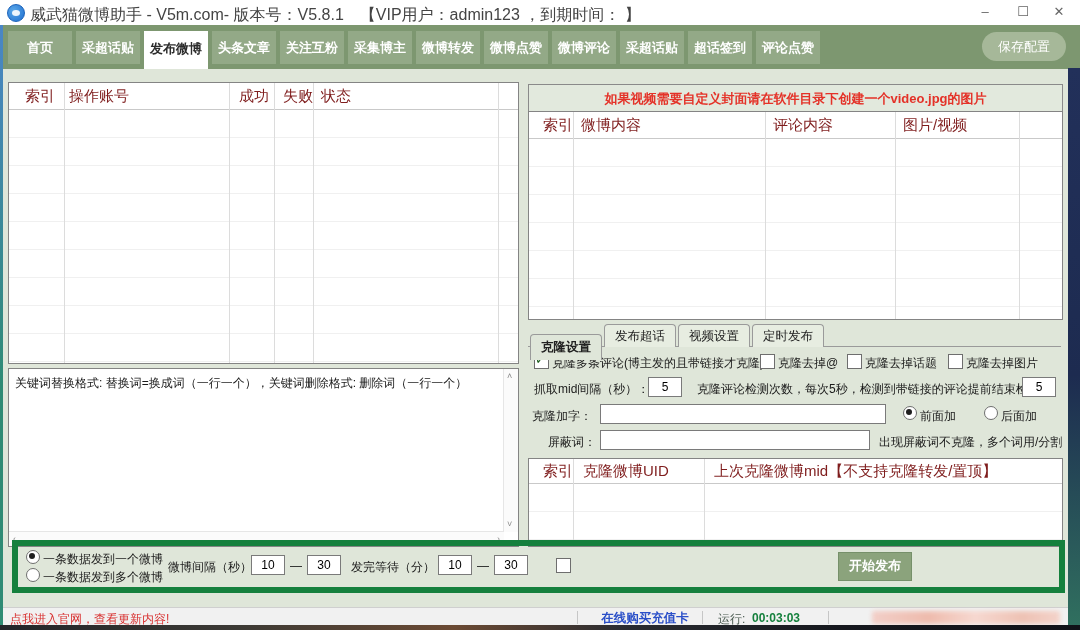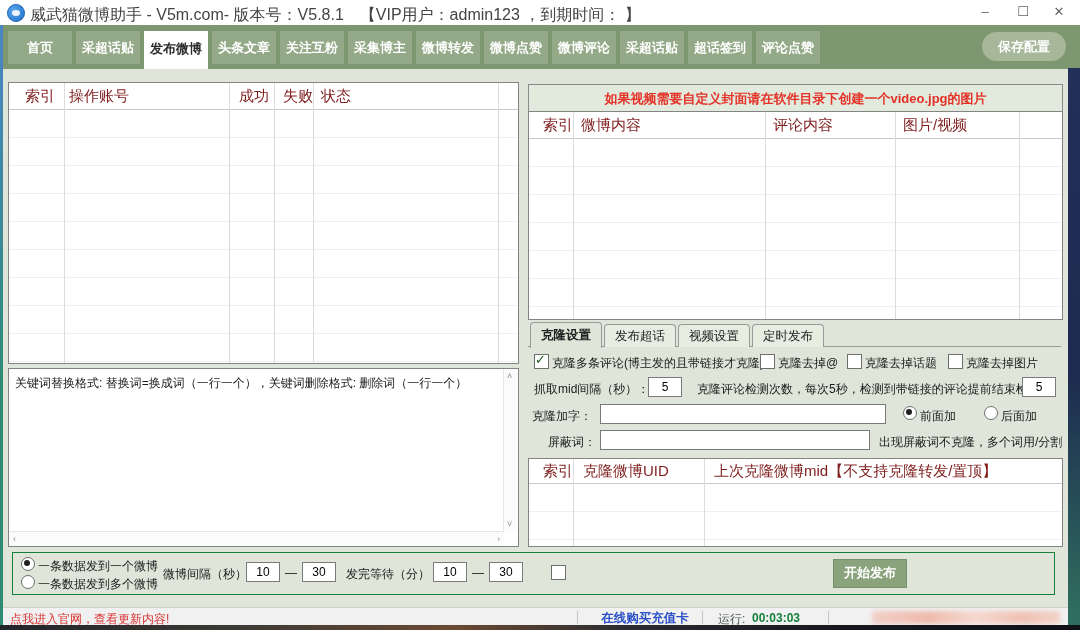--- a/index.html
+++ b/index.html
@@ -23,50 +23,50 @@
   .win-btn{position:absolute;top:0;width:34px;height:25px;text-align:center;line-height:24px;color:#666;font-size:13px;cursor:default}
   .win-min{right:78px}.win-max{right:40px}.win-close{right:4px}
 
   
   .nav{position:absolute;left:0;top:25px;right:0;height:44px;background:#7d9770}
   .nav-tabs{position:absolute;left:8px;top:6px;display:flex;gap:4px;align-items:flex-start}
   .nav-tab{width:64px;height:33px;line-height:33px;text-align:center;background:#93a987;color:#ffffff;
     font-size:13px;font-weight:bold;cursor:pointer}
   .nav-tab.active{height:38px;line-height:36px;background:#ffffff;color:#2b2b2b}
   .save-btn{position:absolute;right:14px;top:7px;height:29px;line-height:29px;padding:0 16px;border-radius:15px;
-    background:#a6b899;color:#fff;font-size:13px;font-weight:bold;cursor:pointer}
+    background:#a6b899;color:#fff;font-size:13px;font-weight:normal;cursor:pointer}
 
   
   .panel{position:absolute;background:#fff;border:1px solid #848484}
   .th{position:absolute;top:0;height:26px;line-height:26px;font-size:15px;color:#7f1d1d;white-space:nowrap}
   .vline{position:absolute;top:0;bottom:0;width:1px;background:#dcdcdc}
   .hdr-sep{position:absolute;left:0;right:0;top:26px;height:1px;background:#c9c9c9}
   .rowlines{position:absolute;left:0;right:0;top:27px;bottom:0;
     background:repeating-linear-gradient(to bottom,#ffffff 0 27px,#f0f0f0 27px 28px)}
 
   
   .banner{position:absolute;left:528px;top:84px;width:533px;height:27px;background:#e2e9dd;border:1px solid #8a8a8a;
     text-align:center;line-height:27px;font-size:13px;font-weight:600;color:#e43228}
 
   
   .stab{height:22px;line-height:22px;margin-top:2px;padding:0 10px;background:#e7ede1;border:1px solid #9a9a9a;
     border-bottom:none;border-radius:4px 4px 0 0;font-size:12.5px;color:#222;cursor:pointer;position:relative}
-  .stab.active{height:25px;line-height:24px;margin-top:0;background:#dfe6d9;z-index:3;font-weight:bold}
+  .stab.active{height:25px;line-height:24px;margin-top:12px;background:#dfe6d9;z-index:3;font-weight:bold}
   .stab-base{position:absolute;left:528px;top:346px;width:533px;height:1px;background:#9a9a9a;z-index:1}
   .stabs{position:absolute;left:530px;top:322px;display:flex;gap:2px;z-index:2}
 
   
   .cb{position:absolute;width:13px;height:13px;background:#fff;border:1px solid #6e6e6e;cursor:pointer}
   .cb.checked::after{content:"✓";position:absolute;left:0px;top:-3px;font-size:13px;font-weight:bold;color:#1a5c1a}
   .rd{position:absolute;width:12px;height:12px;background:#fff;border:1px solid #6e6e6e;border-radius:50%;cursor:pointer}
   .rd.on::after{content:"";position:absolute;left:2px;top:2px;width:6px;height:6px;border-radius:50%;background:#1f1f1f}
   .inp{position:absolute;border:1px solid #7a7a7a;background:#fff;font-size:12px;text-align:center;
     font-family:"Liberation Sans","DejaVu Sans",sans-serif;padding:0;height:20px;box-sizing:border-box}
   .inp.left{text-align:left;padding-left:4px}
-  .gbox{position:absolute;left:12px;top:552px;width:1041px;height:41px;border:1px solid #15803d}
+  .gbox{position:absolute;left:12px;top:540px;width:1041px;height:41px;border:6px solid #15803d}
   .start-btn{position:absolute;left:820px;top:6px;width:72px;height:27px;background:#8ba37c;border:1px solid #76906a;
     color:#fff;font-size:13px;font-weight:bold;text-align:center;line-height:26px;cursor:pointer}
 
   
   .vscroll{position:absolute;right:0;top:0;width:14px;bottom:14px;background:#fbfbfb;border-left:1px solid #e6e6e6}
   .hscroll{position:absolute;left:0;right:14px;bottom:0;height:14px;background:#fbfbfb;border-top:1px solid #e6e6e6}
   .sarrow{position:absolute;font-size:9px;color:#8a8a8a;line-height:9px}
 
   
   .statusbar{position:absolute;left:0;right:0;top:607px;height:19px;background:#f1f1f1;border-top:1px solid #cfcfcf}

